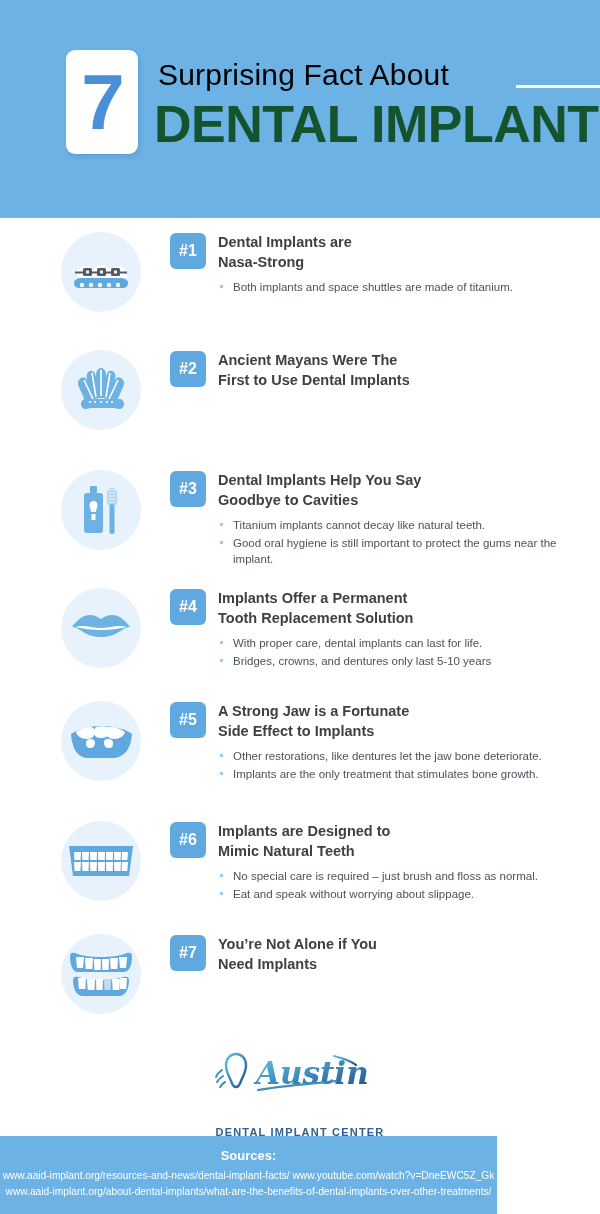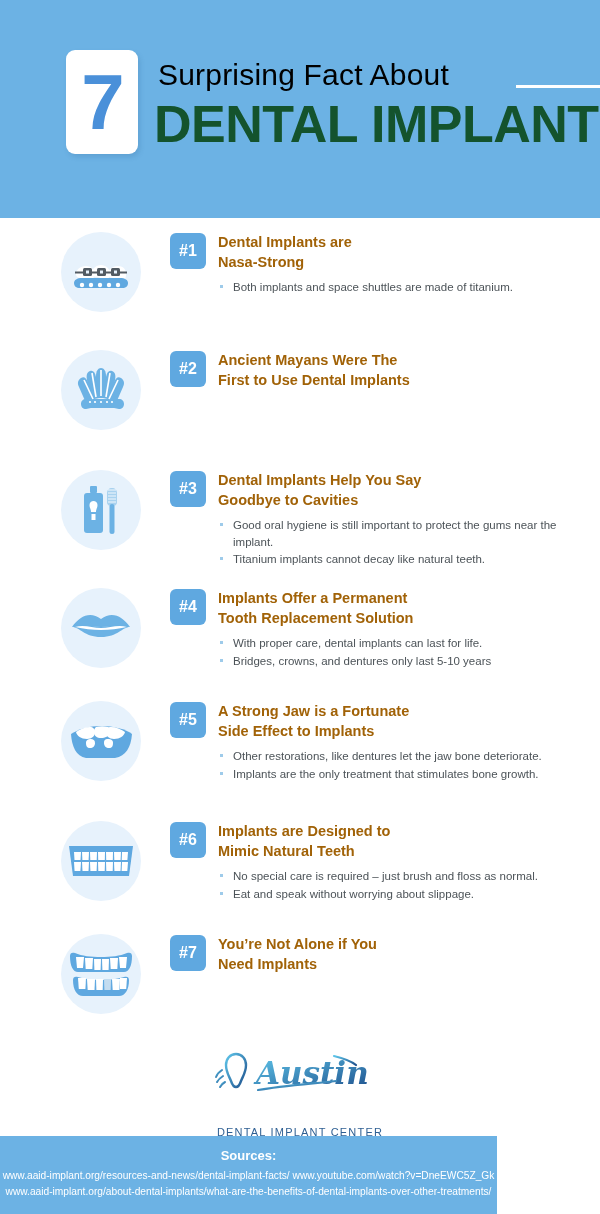--- a/index.html
+++ b/index.html
@@ -56,21 +56,21 @@
   .fact-body{flex:1 1 auto;padding-left:26px;padding-right:18px;}
   .fact-head{display:flex;align-items:flex-start;}
   .badge{
     flex:0 0 auto;width:36px;height:36px;border-radius:6px;
     background:#5fa8e0;color:#ffffff;
     font-size:16px;font-weight:700;
     display:flex;align-items:center;justify-content:center;
     margin-top:1px;
   }
   .title{
-    margin-left:12px;font-size:14.5px;font-weight:700;color:#a16207;
+    margin-left:12px;font-size:14.5px;font-weight:700;color:#404040;
     line-height:1.35;padding-top:1px;
   }
   .title .l2{display:block;}
   .bullets{
     list-style:none;margin:7px 0 0 0;padding:0 0 0 48px;
   }
   .bullets li{
     position:relative;padding-left:15px;
     font-size:11.5px;line-height:1.45;color:#4c5358;margin-bottom:1px;
   }
@@ -80,21 +80,21 @@
   }
 
   
   .logo{
     position:absolute;left:0;top:1048px;width:600px;
     display:flex;flex-direction:column;align-items:center;gap:24px;
   }
   .logo-mark{width:180px;height:52px;}
   .logo-sub{
     margin-top:2px;font-size:11px;letter-spacing:1.2px;
-    color:#2e5f93;font-weight:400;
+    color:#2e5f93;font-weight:700;
   }
 
   
   .footer{
     position:absolute;left:0;bottom:0;width:497px;height:78px;
     background:#6cb2e4;color:#ffffff;text-align:center;
     padding-top:12px;box-sizing:border-box;
   }
   .footer .srcs-title{font-size:13px;font-weight:700;margin-bottom:5px;}
   .footer .src-line{font-size:10.2px;line-height:1.55;color:#ffffff;}
@@ -206,22 +206,22 @@
       </div>
       <div class="fact-body">
         <div class="fact-head">
           <div class="badge">#3</div>
           <div class="title">
             <span class="l1">Dental Implants Help You Say</span>
             <span class="l2">Goodbye to Cavities</span>
           </div>
         </div>
         <ul class="bullets">
+          <li>Titanium implants cannot decay like natural teeth.</li>
           <li>Good oral hygiene is still important to protect the gums near the implant.</li>
-          <li>Titanium implants cannot decay like natural teeth.</li>
         </ul>
       </div>
     </div>
 
     <div class="fact" style="height:113px;">
       <div class="icon-wrap">
         <div class="icon-circle">
           <svg width="62" height="42" viewBox="0 0 62 42">
             <path d="M31 20C20 20 10 14 2 20c8 0 12 10 29 10s21-10 29-10C52 14 42 20 31 20z" fill="#6cb2e4"></path>
             <path d="M2 20C10 9 20 4 31 12 42 4 52 9 60 20 52 16 42 20 31 20S10 16 2 20z" fill="#6cb2e4"></path>

